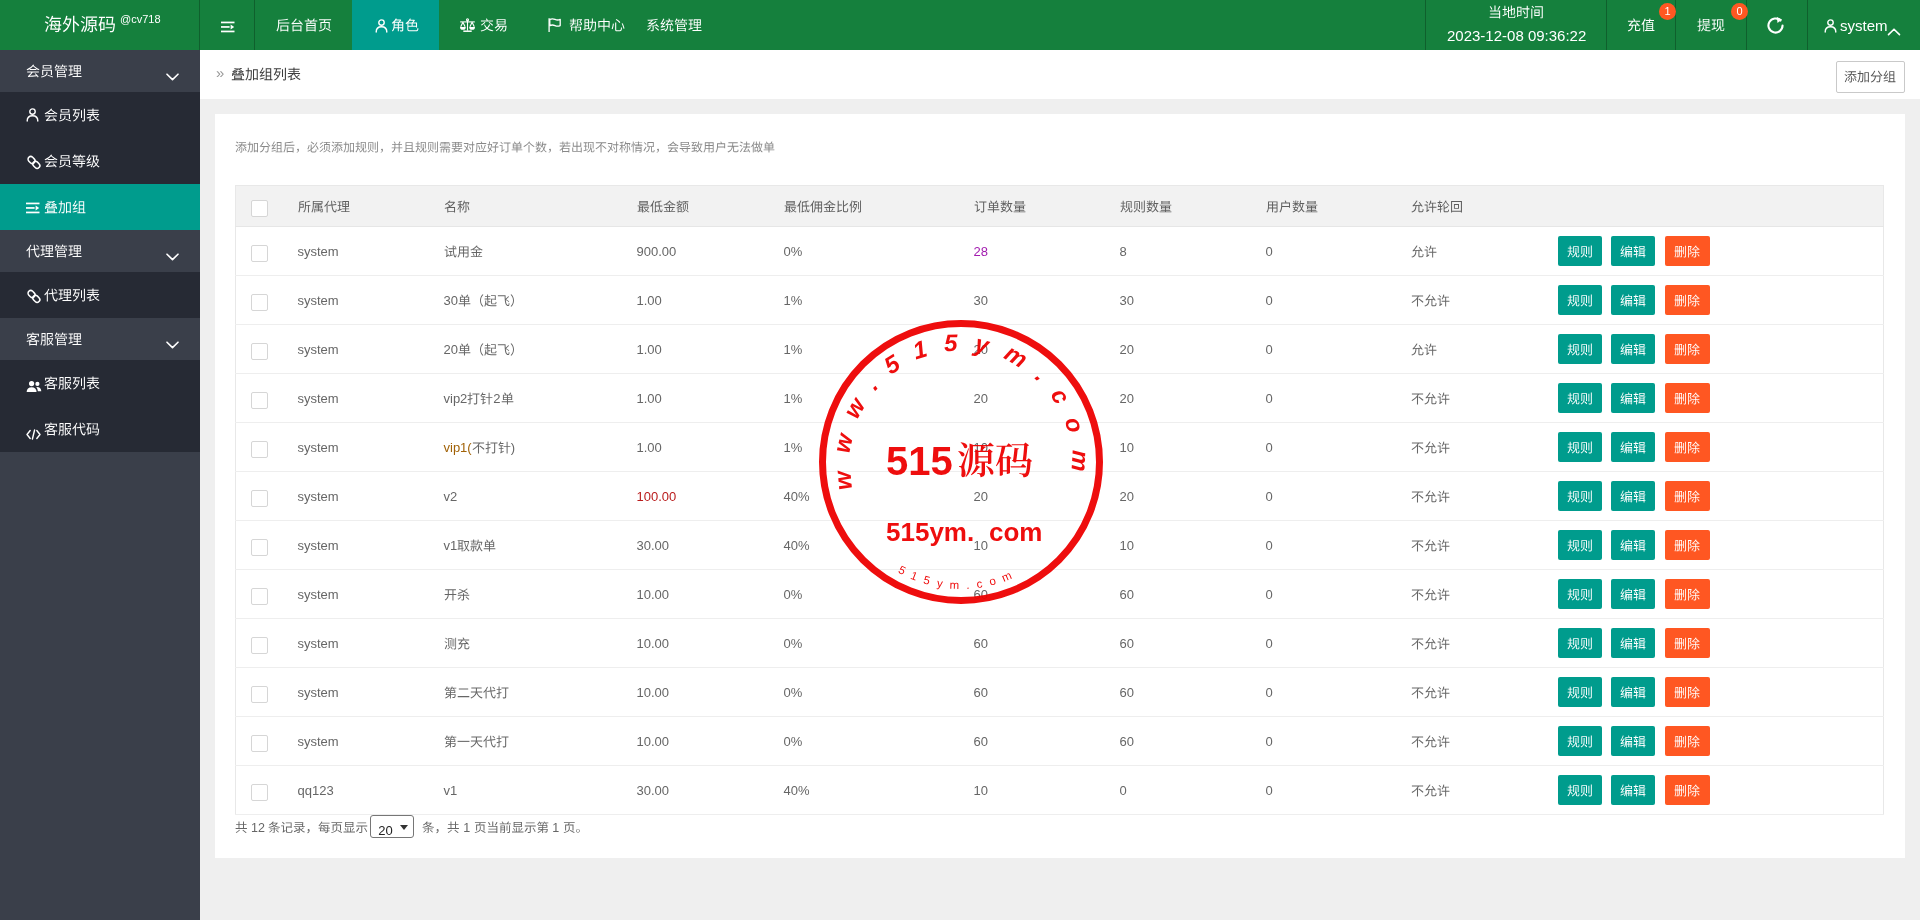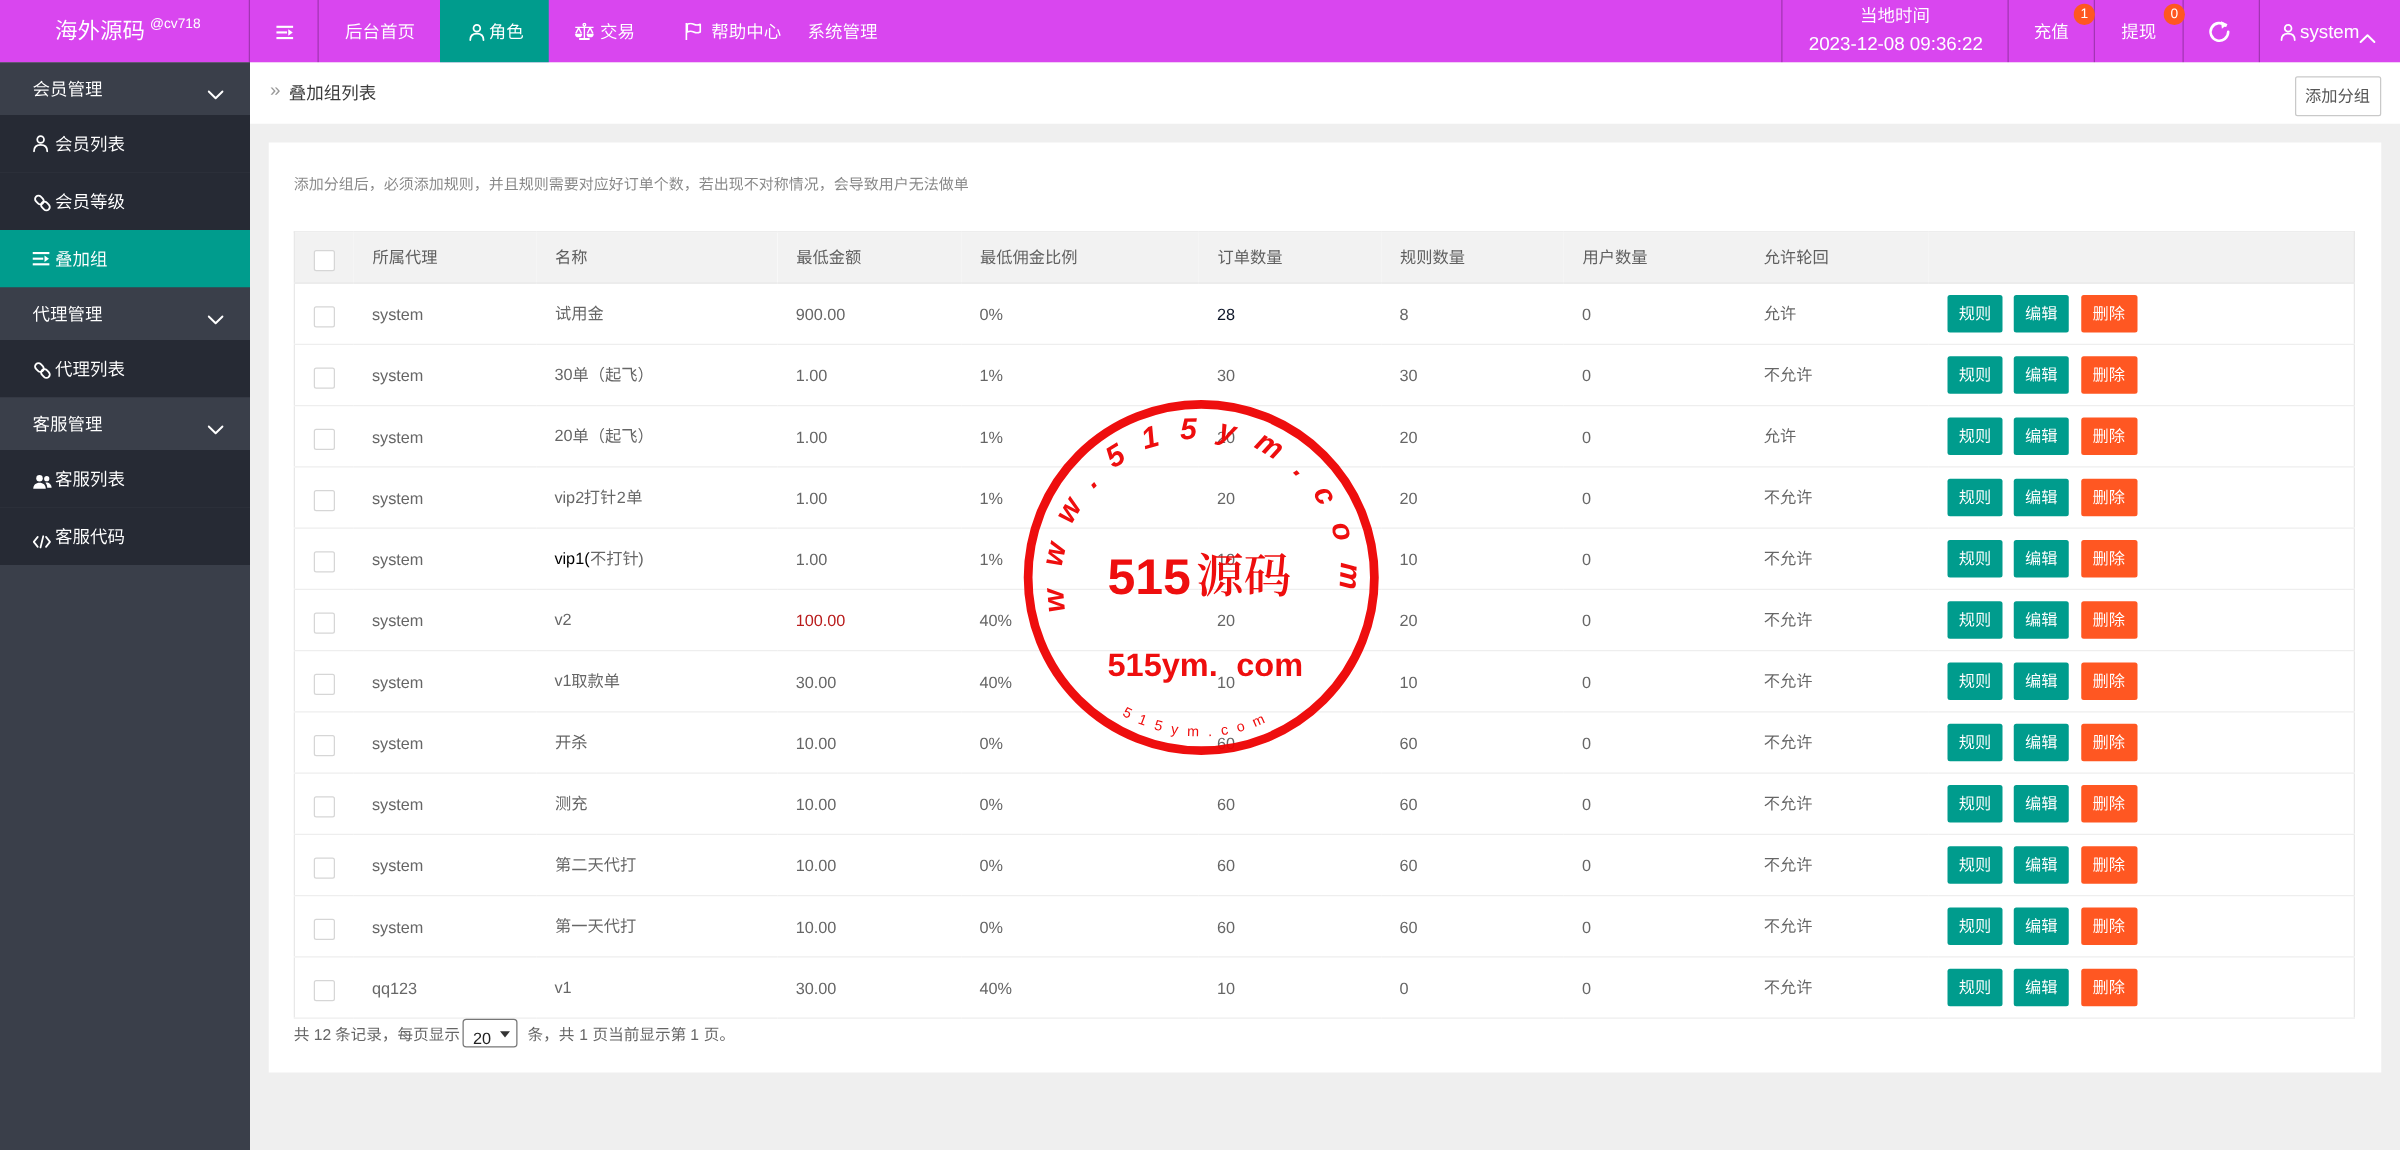--- a/index.html
+++ b/index.html
@@ -1,17 +1,17 @@
 <!DOCTYPE html>
 <html><head><meta charset="utf-8"><style>
 *{margin:0;padding:0;box-sizing:border-box}
 html,body{width:1920px;height:920px;overflow:hidden;font-family:"Liberation Sans",sans-serif;background:#efefef;position:relative}
 .abs{position:absolute}
 svg.k{display:inline-block}
-#hdr{position:absolute;left:0;top:0;width:1920px;height:50px;background:#d946ef}
+#hdr{position:absolute;left:0;top:0;width:1920px;height:50px;background:#15803d}
 #side{position:absolute;left:0;top:50px;width:200px;height:870px;background:#3a3f4a}
 .vsep{position:absolute;top:0;width:1px;height:50px;background:rgba(0,0,0,0.25)}
 .badge{position:absolute;top:3px;width:17px;height:17px;border-radius:9px;background:#ff5722;color:#fff;font-size:11px;line-height:17px;text-align:center}
 #crumb{position:absolute;left:200px;top:50px;width:1720px;height:49px;background:#fff}
 #card{position:absolute;left:215px;top:114px;width:1690px;height:744px;background:#fff}
 table{border-collapse:collapse;table-layout:fixed}
 td{overflow:hidden;white-space:nowrap}
 .btn{display:inline-block;height:30px;width:44px;border-radius:2px;text-align:center;line-height:30px;vertical-align:middle}
 .cb{width:17px;height:17px;border:1px solid #d6d6d6;border-radius:2px;background:#fff;margin:0 auto;position:relative;top:2.5px}
 </style></head><body>
@@ -537,21 +537,21 @@
             <td style="padding-left:15px;font-size:13px;color:#666">system</td>
             <td style="padding-left:15px"><svg class="k" style="width:39.0px;height:13.0px;vertical-align:-1.6px;" viewBox="0 -880 3000 1000">
                 <g fill="#666">
                   <use href="#c8bd5" x="0"></use>
                   <use href="#c7528" x="1000"></use>
                   <use href="#c91d1" x="2000"></use>
                 </g>
               </svg></td>
             <td style="padding-left:15px;font-size:13px;color:#666">900.00</td>
             <td style="padding-left:15px;font-size:13px;color:#666">0%</td>
-            <td style="padding-left:15px;font-size:13px;color:#0f172a">28</td>
+            <td style="padding-left:15px;font-size:13px;color:#a21caf">28</td>
             <td style="padding-left:15px;font-size:13px;color:#666">8</td>
             <td style="padding-left:15px;font-size:13px;color:#666">0</td>
             <td style="padding-left:15px"><svg class="k" style="width:26.0px;height:13.0px;vertical-align:-1.6px;" viewBox="0 -880 2000 1000">
                 <g fill="#666">
                   <use href="#c5141" x="0"></use>
                   <use href="#c8bb8" x="1000"></use>
                 </g>
               </svg></td>
             <td style="padding-left:15px"><span class="btn" style="background:#009c8d;margin-right:9px"><svg class="k" style="width:26.0px;height:13.0px;vertical-align:-1.6px;" viewBox="0 -880 2000 1000">
                   <g fill="#fff">
@@ -697,21 +697,21 @@
                     <use href="#c5220" x="0"></use>
                     <use href="#c9664" x="1000"></use>
                   </g>
                 </svg></span></td>
           </tr>
           <tr style="background:#fff;height:49px;border-bottom:1px solid #eee">
             <td>
               <div class="cb"></div>
             </td>
             <td style="padding-left:15px;font-size:13px;color:#666">system</td>
-            <td style="padding-left:15px"><span style="font-size:13px;color:#000000">vip1(</span><svg class="k" style="width:39.0px;height:13.0px;vertical-align:-1.6px;" viewBox="0 -880 3000 1000">
+            <td style="padding-left:15px"><span style="font-size:13px;color:#a16207">vip1(</span><svg class="k" style="width:39.0px;height:13.0px;vertical-align:-1.6px;" viewBox="0 -880 3000 1000">
                 <g fill="#666">
                   <use href="#c4e0d" x="0"></use>
                   <use href="#c6253" x="1000"></use>
                   <use href="#c9488" x="2000"></use>
                 </g>
               </svg><span style="font-size:13px;color:#666">)</span></td>
             <td style="padding-left:15px;font-size:13px;color:#666">1.00</td>
             <td style="padding-left:15px;font-size:13px;color:#666">1%</td>
             <td style="padding-left:15px;font-size:13px;color:#666">10</td>
             <td style="padding-left:15px;font-size:13px;color:#666">10</td>

